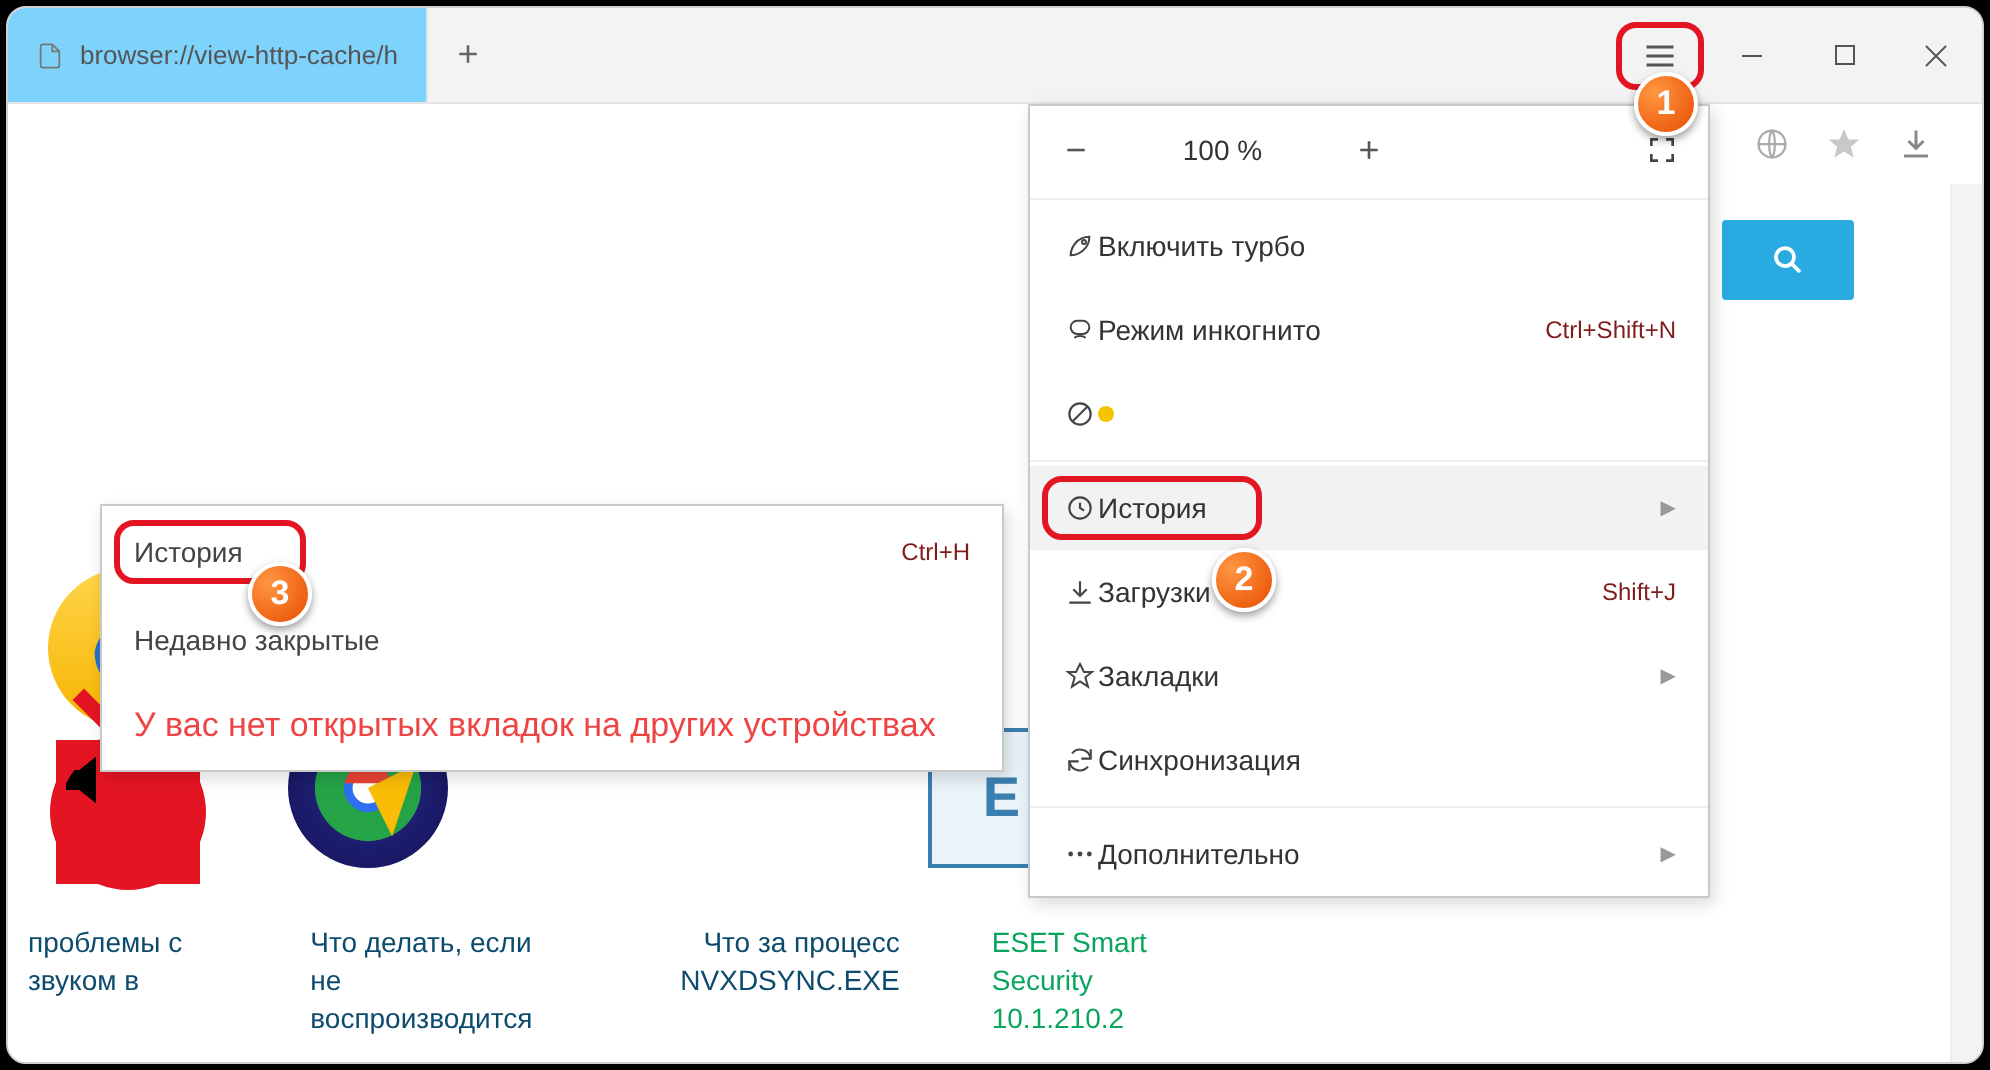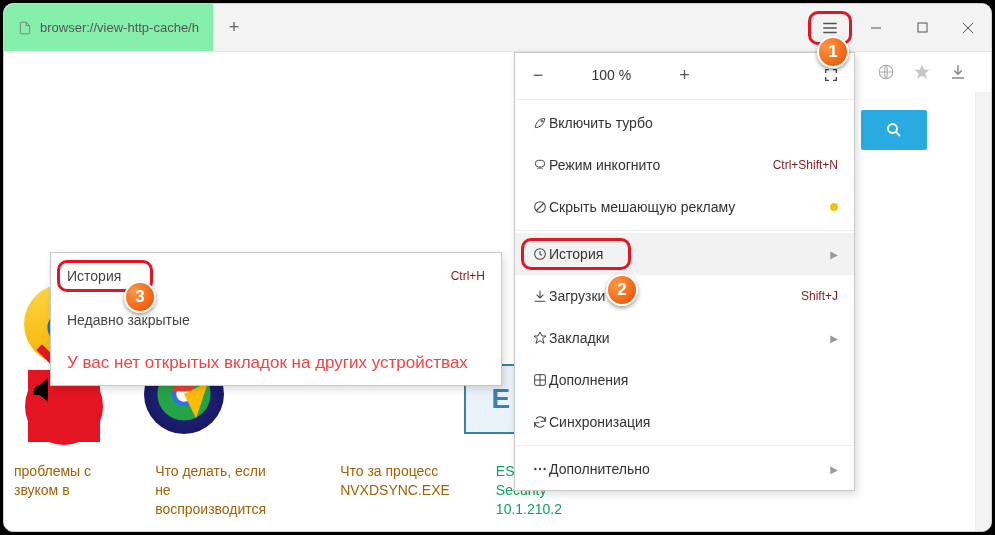--- a/index.html
+++ b/index.html
@@ -1,21 +1,21 @@
 <!DOCTYPE html>
 <html><head>
 <meta charset="utf-8">
 <style>
 * { box-sizing: border-box; margin: 0; padding: 0; font-family: -apple-system, BlinkMacSystemFont, "Segoe UI", Arial, sans-serif; }
 body { width: 995px; height: 535px; background: #000; position: relative; overflow: hidden; }
 .frame { position: absolute; inset: 3px; border-radius: 10px; background: #fff; border: 1px solid #d0d0d0; overflow: hidden; }
 
 
 .titlebar { height: 48px; display: flex; align-items: stretch; background: #f3f3f3; border-bottom: 1px solid #e5e5e5; }
-.tab { display: flex; align-items: center; padding: 0 14px; gap: 8px; border-right: 1px solid #e2e2e2; background: #86efac; font-size: 13px; color: #555; max-width: 210px; }
+.tab { display: flex; align-items: center; padding: 0 14px; gap: 8px; border-right: 1px solid #e2e2e2; background: #7dd3fc; font-size: 13px; color: #555; max-width: 210px; }
 .tab .file-icon { width: 14px; height: 14px; }
 .newtab { width: 40px; display: flex; align-items: center; justify-content: center; color: #666; font-size: 18px; cursor: default; }
 .tbspacer { flex: 1; }
 .winbtn { width: 46px; display: flex; align-items: center; justify-content: center; color: #555; cursor: default; }
 .hamburger-wrap { width: 46px; display: flex; align-items: center; justify-content: center; position: relative; }
 .hamburger-hl { position: absolute; width: 44px; height: 34px; border: 3px solid #e41522; border-radius: 10px; }
 
 
 .toolbar2 { position: absolute; top: 48px; right: 0; height: 40px; display: flex; align-items: center; gap: 6px; padding-right: 18px; }
 .toolbar2 .iconbtn { width: 30px; height: 30px; display: flex; align-items: center; justify-content: center; color: #888; }
@@ -52,21 +52,21 @@
 
 
 .badge { position: absolute; width: 32px; height: 32px; border-radius: 50%; background: radial-gradient(circle at 30% 30%, #ff9742, #e84b00); border: 2px solid #fff; box-shadow: 0 2px 4px rgba(0,0,0,0.4); display: flex; align-items: center; justify-content: center; color: #fff; font-weight: 700; font-size: 17px; }
 .badge1 { top: 32px; right: 142px; }
 .badge2 { top: 270px; left: 602px; }
 .badge3 { top: 277px; left: 120px; }
 
 
 .bgstuff { position: absolute; left: 10px; bottom: 12px; right: 400px; display: flex; gap: 46px; }
 .tile { width: 140px; }
-.tile .tlabel { color: #a16207; font-size: 14px; line-height: 1.35; }
+.tile .tlabel { color: #0c4a6e; font-size: 14px; line-height: 1.35; }
 .tile.green .tlabel { color: #0aa55d; }
 .bgicons { position: absolute; left: 20px; top: 300px; display: flex; gap: 40px; }
 .bgicons .ico { width: 80px; height: 80px; border-radius: 50%; display: flex; align-items: center; justify-content: center; }
 .noaudio { background: #e41522; position: relative; }
 .noaudio svg { position: absolute; }
 .chrome-ico { background: radial-gradient(circle at 50% 50%, #2a2a8a, #111155); }
 .ierounded { background: linear-gradient(#ffd54a,#f6b400); }
 .darkbox { width: 70px; height: 50px; background: #2b2b2b; border-radius: 6px; margin-left: 60px; margin-top: 20px; display: flex; align-items: center; justify-content: center; color: #fff; }
 .exbox { position: absolute; left: 460px; top: 360px; width: 100px; height: 70px; border: 2px solid #3a7fb0; display: flex; align-items: center; justify-content: center; color: #3a7fb0; font-size: 28px; font-weight: 700; background: #eaf3f9; }
 
@@ -179,21 +179,21 @@
   </div>
   <div class="exbox">E X</div>
 
   <div class="bgstuff">
     <div class="tile">
         <div class="tlabel">проблемы с звуком в</div>
       </div>
     <div class="tile">
         <div class="tlabel">Что делать, если не воспроизводится</div>
       </div>
-    <div class="tile" style="margin-left:28px;">
+    <div class="tile" style="margin-left:28px;text-align:right;">
         <div class="tlabel">Что за процесс NVXDSYNC.EXE</div>
       </div>
     <div class="tile green">
         <div class="tlabel">ESET Smart Security 10.1.210.2</div>
       </div>
   </div>
 
   <div class="menu">
     <div class="zoomrow">
       <span class="zbtn">−</span>
@@ -226,21 +226,20 @@
       <span class="mlabel">Режим инкогнито</span>
       <span class="shortcut">Ctrl+Shift+N</span>
     </div>
     <div class="menurow">
       <span class="mi">
           <svg width="16" height="16" viewBox="0 0 24 24" fill="none" stroke="#444" stroke-width="1.6">
             <circle cx="12" cy="12" r="8"></circle>
             <line x1="6" y1="18" x2="18" y2="6"></line>
           </svg>
         </span>
-      <span class="mlabel">Скрыть мешающую рекламу</span>
       <span class="dot"></span>
     </div>
     <div class="sep"></div>
     <div class="menurow highlight">
       <span class="mi">
           <svg width="16" height="16" viewBox="0 0 24 24" fill="none" stroke="#444" stroke-width="1.6">
             <circle cx="12" cy="12" r="8"></circle>
             <path d="M12 8v4l3 2"></path>
           </svg>
         </span>
@@ -258,30 +257,20 @@
       <span class="shortcut">Shift+J</span>
     </div>
     <div class="menurow">
       <span class="mi">
           <svg width="16" height="16" viewBox="0 0 24 24" fill="none" stroke="#444" stroke-width="1.5">
             <polygon points="12,3 15,9 21,9 16,13 18,20 12,16 6,20 8,13 3,9 9,9"></polygon>
           </svg>
         </span>
       <span class="mlabel">Закладки</span>
       <span class="chev">▶</span>
-    </div>
-    <div class="menurow">
-      <span class="mi">
-          <svg width="16" height="16" viewBox="0 0 24 24" fill="none" stroke="#444" stroke-width="1.5">
-            <rect x="4" y="4" width="16" height="16" rx="2"></rect>
-            <line x1="12" y1="4" x2="12" y2="20"></line>
-            <line x1="4" y1="12" x2="20" y2="12"></line>
-          </svg>
-        </span>
-      <span class="mlabel">Дополнения</span>
     </div>
     <div class="menurow">
       <span class="mi">
           <svg width="16" height="16" viewBox="0 0 24 24" fill="none" stroke="#444" stroke-width="1.6">
             <path d="M20 11a8 8 0 0 0-14-4M4 13a8 8 0 0 0 14 4"></path>
             <polyline points="20 4 20 11 13 11"></polyline>
             <polyline points="4 20 4 13 11 13"></polyline>
           </svg>
         </span>
       <span class="mlabel">Синхронизация</span>

